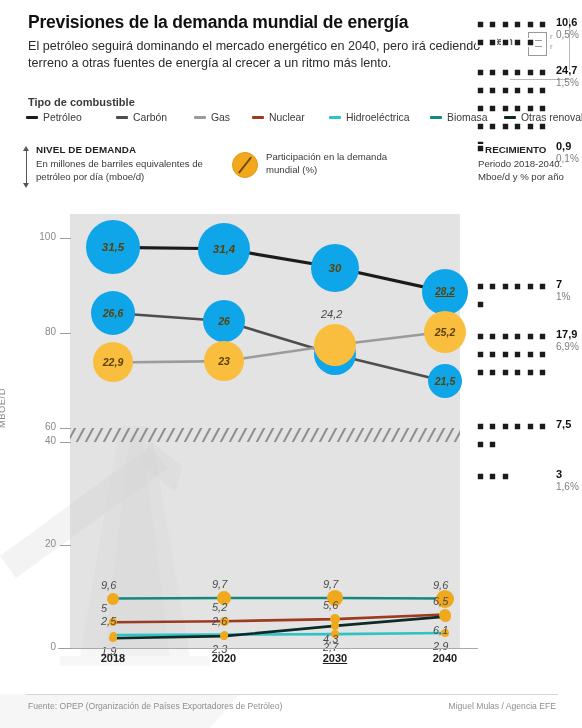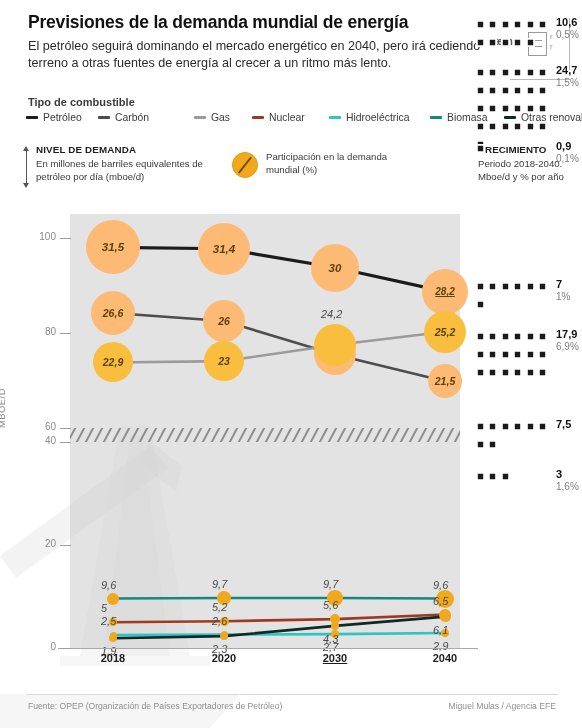--- a/index.html
+++ b/index.html
@@ -72,21 +72,21 @@
   .xtick{position:absolute;top:456px;font-size:11px;font-weight:bold;color:#1d1d1d;
      width:60px;text-align:center;}
   #xaxis{position:absolute;left:58px;top:452px;width:420px;height:1px;background:#a9a9a9;}
 
   
   #axisbreak{position:absolute;left:70px;top:232px;width:390px;height:14px;overflow:hidden;}
   #axisbreak .h{position:absolute;top:-8px;width:2px;height:32px;background:#8e8e8e;
      transform:rotate(28deg);}
 
   
-  .bub{position:absolute;border-radius:50%;background:#fdba74;
+  .bub{position:absolute;border-radius:50%;background:#0ea5e9;
      display:flex;align-items:center;justify-content:center;
      font-size:10.5px;font-style:italic;color:#5a4208;font-weight:bold;}
   .bub.lite{background:#F9BE3E;}
   .dot{position:absolute;border-radius:50%;background:#F0A81C;}
   .vlab{position:absolute;font-size:11px;font-style:italic;color:#4a4a4a;white-space:nowrap;}
 
   
   #growth{position:absolute;left:476px;top:0;width:106px;height:490px;}
   .gblock{position:absolute;}
   .gsquares{position:absolute;left:0;top:0;width:78px;}
@@ -117,21 +117,21 @@
         <i></i>
         <i></i>
       </div>
     <div class="gl3">r<br>r</div>
   </div>
 </div>
 
 <div id="legend-title">Tipo de combustible</div>
 <div id="legend">
     <div class="lg" style="left: 0px;"><span class="sw" style="background: rgb(27, 27, 27);"></span><span class="tx">Petróleo</span></div>
-    <div class="lg" style="left: 72px;"><span class="sw" style="background: rgb(77, 77, 77);"></span><span class="tx">Carbón</span></div>
+    <div class="lg" style="left: 90px;"><span class="sw" style="background: rgb(77, 77, 77);"></span><span class="tx">Carbón</span></div>
     <div class="lg" style="left: 168px;"><span class="sw" style="background: rgb(155, 155, 155);"></span><span class="tx">Gas</span></div>
     <div class="lg" style="left: 226px;"><span class="sw" style="background: rgb(158, 58, 32);"></span><span class="tx">Nuclear</span></div>
     <div class="lg" style="left: 303px;"><span class="sw" style="background: rgb(46, 196, 196);"></span><span class="tx">Hidroeléctrica</span></div>
     <div class="lg" style="left: 404px;"><span class="sw" style="background: rgb(19, 136, 126);"></span><span class="tx">Biomasa</span></div>
     <div class="lg" style="left: 478px;"><span class="sw" style="background: rgb(13, 42, 38);"></span><span class="tx">Otras renovables</span></div>
   </div>
 
 <div id="ann-arrow">
   <div class="up"></div>
     <div class="stem"></div>

